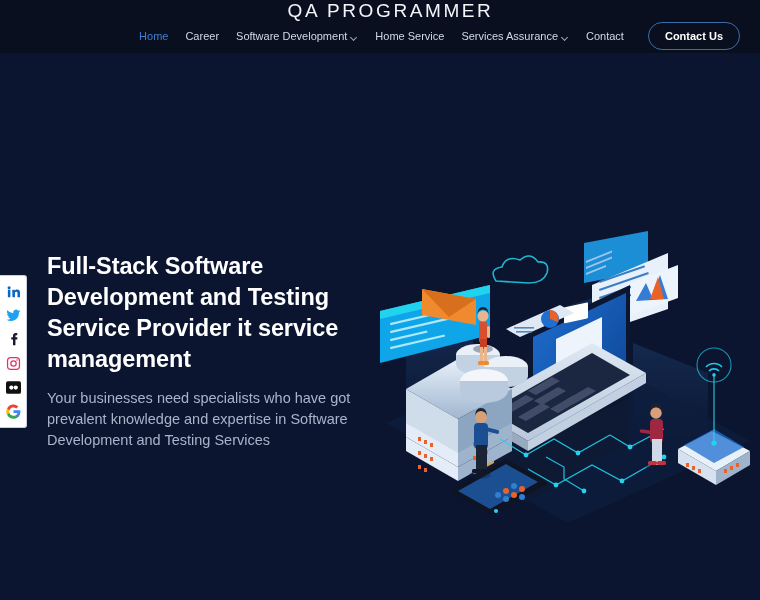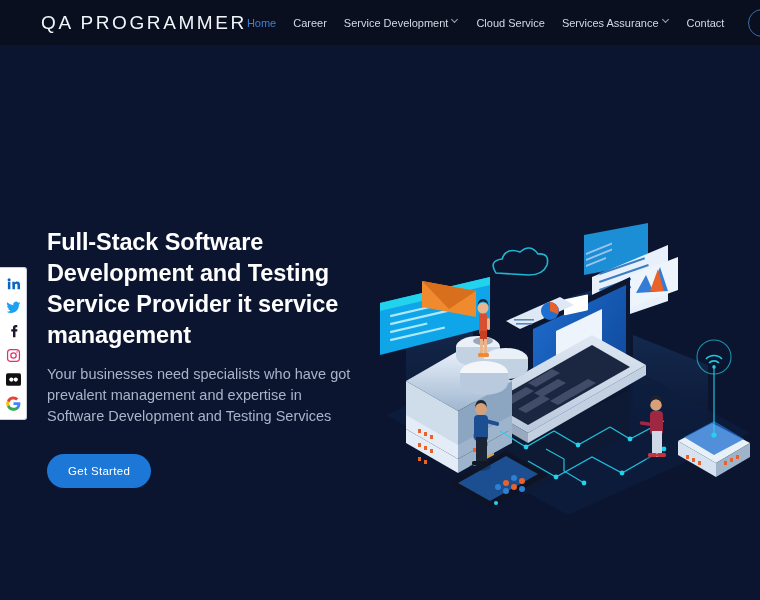--- a/index.html
+++ b/index.html
@@ -9,46 +9,47 @@
     height: 600px;
     overflow: hidden;
     background: #0b1530;
     font-family: "Liberation Sans", sans-serif;
     -webkit-font-smoothing: antialiased;
   }
 
   
   .header {
     position: relative;
-    height: 45px;
+    height: 53px;
     background: #0a0f1f;
     display: flex;
     align-items: center;
     padding: 0 20px 0 41px;
     z-index: 40;
+    flex-direction: column;
   }
   .logo {
     color: #f2f5fa;
     font-size: 19px;
     letter-spacing: 2.6px;
     font-weight: 400;
     white-space: nowrap;
   }
   .nav {
     display: flex;
     align-items: center;
     margin-left: auto;
     gap: 17px;
   }
   .nav-item {
     color: #d2d8e4;
     font-size: 11px;
     white-space: nowrap;
     display: flex;
-    align-items: flex-start;
+    align-items: flex-end;
     gap: 4px;
     cursor: pointer;
   }
   .nav-item.active { color: #3e7fd4; }
   .caret {
     width: 7px; height: 7px;
     display: inline-block;
     position: relative;
     top: -1px;
   }
@@ -105,21 +106,21 @@
     align-items: center;
     justify-content: center;
     cursor: pointer;
   }
   .social-item svg { display: block; }
 
   
   .hero-copy {
     position: absolute;
     left: 47px;
-    top: 182px;
+    top: 198px;
     width: 340px;
     z-index: 20;
   }
   .hero-title {
     color: #ffffff;
     font-size: 23.5px;
     line-height: 31px;
     font-weight: 700;
     letter-spacing: -0.1px;
   }
@@ -162,25 +163,25 @@
   <div class="logo">QA PROGRAMMER</div>
 
   <nav class="nav">
     <div class="nav-item active">
       <span>Home</span>
     </div>
     <div class="nav-item">
       <span>Career</span>
     </div>
     <div class="nav-item">
-      <span>Service Development</span>
+      <span>Software Development</span>
       <span class="caret"></span>
     </div>
     <div class="nav-item">
-      <span>Cloud Service</span>
+      <span>Home Service</span>
     </div>
     <div class="nav-item">
       <span>Services Assurance</span>
       <span class="caret"></span>
     </div>
     <div class="nav-item">
       <span>Contact</span>
     </div>
     <button class="contact-btn">Contact Us</button>
   </nav>
@@ -223,22 +224,21 @@
         <path fill="#4285F4" d="M23 12.3c0-.8-.07-1.6-.2-2.3H12v4.4h6.2a5.3 5.3 0 01-2.3 3.5v2.9h3.7c2.2-2 3.4-5 3.4-8.5z"></path>
         <path fill="#34A853" d="M12 23.5c3.1 0 5.7-1 7.6-2.8l-3.7-2.9a7 7 0 01-10.4-3.6H1.7v3A11.5 11.5 0 0012 23.5z"></path>
         <path fill="#FBBC05" d="M5.5 14.2a6.9 6.9 0 010-4.4v-3H1.7a11.5 11.5 0 000 10.4z"></path>
         <path fill="#EA4335" d="M12 5.4c1.7 0 3.2.6 4.4 1.7l3.3-3.3A11.5 11.5 0 001.7 6.8l3.8 3a6.9 6.9 0 016.5-4.4z"></path>
       </svg>
     </div>
   </div>
 
   <div class="hero-copy">
     <h1 class="hero-title">Full-Stack Software Development and Testing Service Provider it service management</h1>
-    <p class="hero-sub">Your businesses need specialists who have got prevalent management and expertise in Software Development and Testing Services</p>
-    <button class="cta">Get Started</button>
+    <p class="hero-sub">Your businesses need specialists who have got prevalent knowledge and expertise in Software Development and Testing Services</p>
   </div>
 
   <div class="illus">
     <svg viewBox="0 0 380 300" xmlns="http://www.w3.org/2000/svg">
       <defs>
         <linearGradient id="gScreen" x1="0" y1="0" x2="1" y2="1">
           <stop offset="0%" stop-color="#1f6fd0"></stop>
             <stop offset="100%" stop-color="#0c3f8f"></stop>
         </linearGradient>
         <linearGradient id="gKeys" x1="0" y1="0" x2="0" y2="1">

